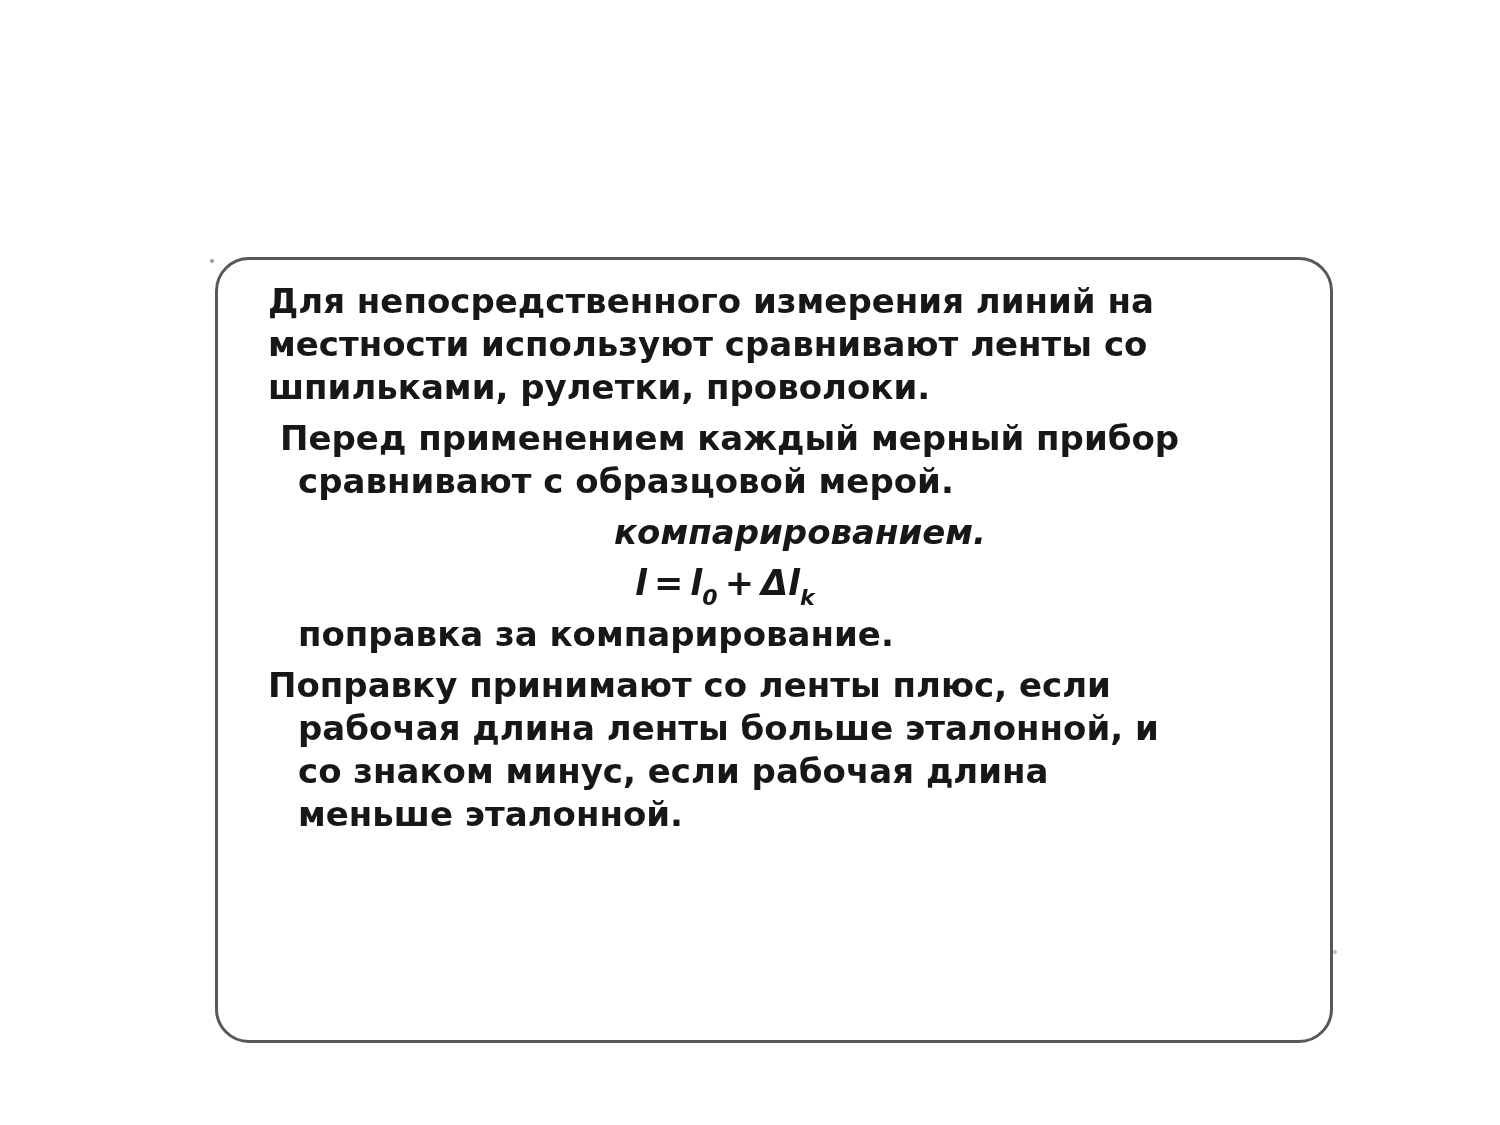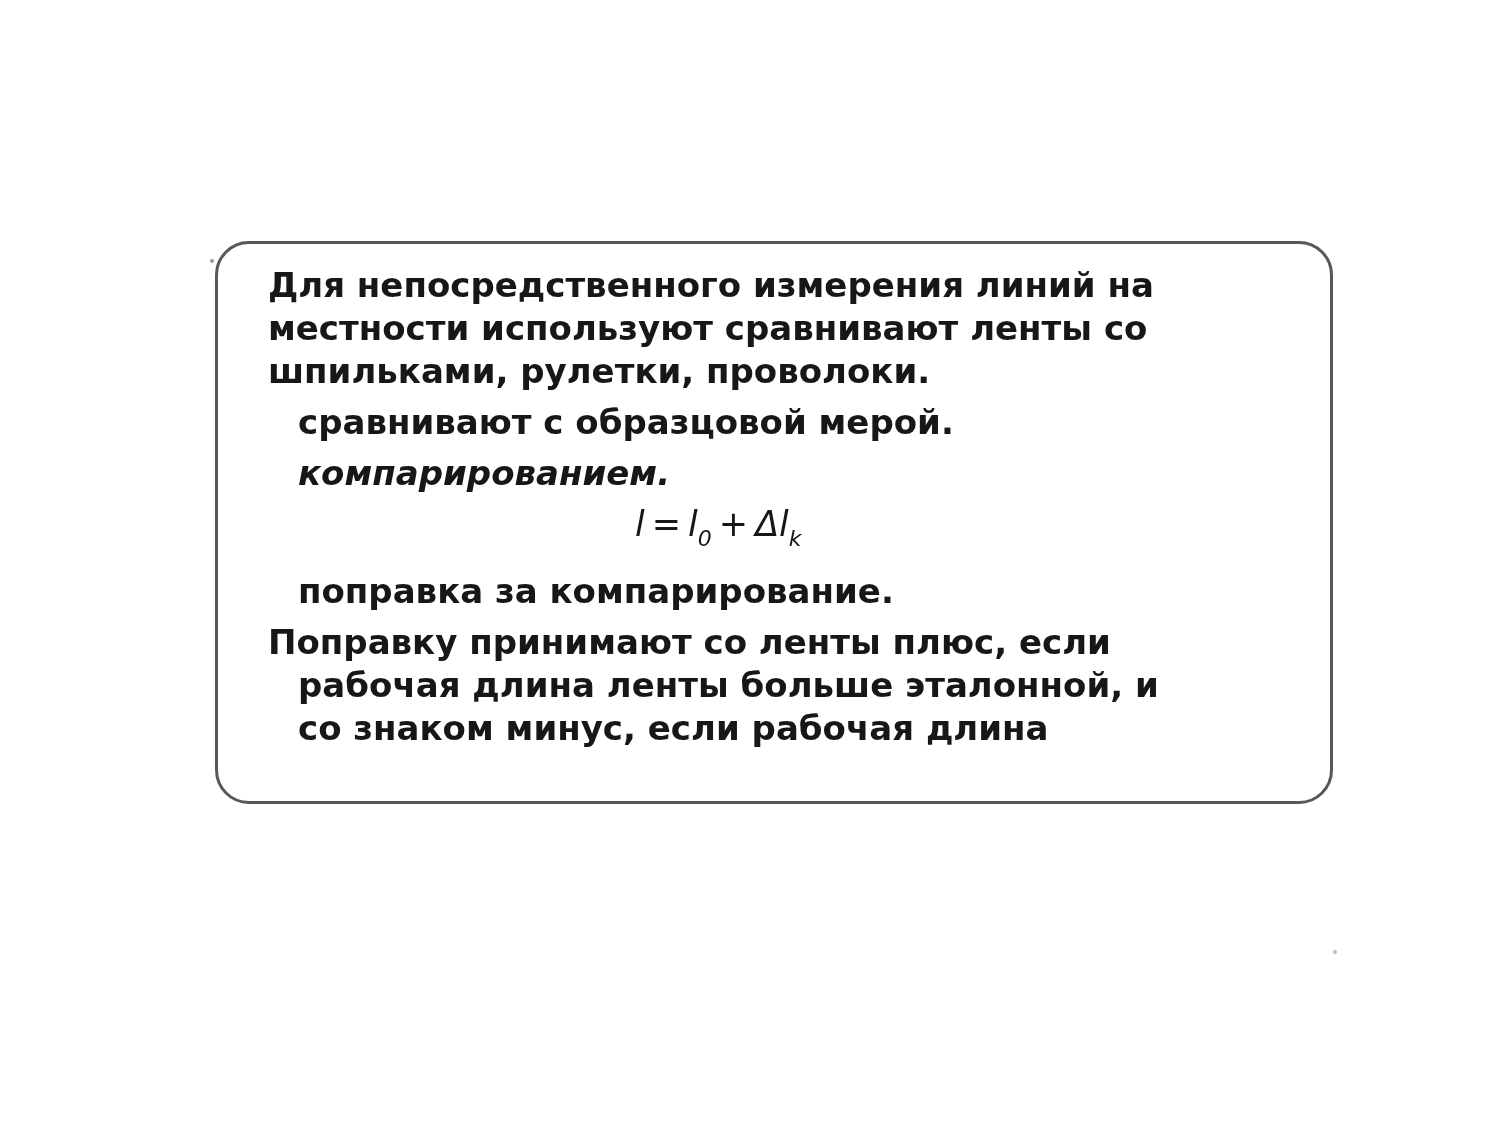--- a/index.html
+++ b/index.html
@@ -8,83 +8,85 @@
     --bg:#ffffff;
   }
   *{box-sizing:border-box;}
   html,body{margin:0;padding:0;}
   body{
     width:1500px;height:1125px;position:relative;overflow:hidden;
     background:var(--bg);
     font-family:"DejaVu Sans",sans-serif;
   }
   .card{
-    position:absolute;left:215px;top:241px;width:1118px;height:563px;
+    position:absolute;left:215px;top:257px;width:1118px;height:786px;
     background:var(--bg);
     border:3px solid var(--border-color);
     border-radius:34px;
   }
   .content{
     padding:20px 28px 0 50px;
     color:var(--text-color);
     font-size:34px;line-height:43px;font-weight:bold;
     white-space:nowrap;
   }
   .para{margin:0 0 8px 0;}
   .line{margin:0;}
   .hang{margin-left:30px;}
   .p2first{margin-left:12px;}
-  .it{font-style:italic;}
+  .it{font-style:italic;text-align:center;}
   .math{font-style:italic;font-weight:normal;}
   .sub{
     display:inline-block;font-size:21px;line-height:0;
     position:relative;top:9px;font-style:italic;
   }
   .formula-line{
-    margin:0 0 24px 367px;
+    margin:0 0 8px 367px;
     font-size:35px;line-height:43px;
-    font-style:italic;font-weight:normal;
+    font-style:italic;font-weight:bold;
   }
   .formula-line .op{margin:0 7px;}
   .formula-line .sub{font-size:22px;top:10px;}
   .speck{position:absolute;border-radius:50%;}
   .speck-tl{left:210px;top:259px;width:4px;height:4px;background:#9a9a9a;}
   .speck-br{left:1333px;top:950px;width:4px;height:4px;background:#bcbcbc;}
 </style>
 </head>
 <body>
 
 <div class="card">
   <div class="content">
 
     <div class="para">
       <div class="line">Для непосредственного измерения линий на</div>
       <div class="line">местности используют сравнивают ленты со</div>
       <div class="line">шпильками, рулетки, проволоки.</div>
     </div>
 
     <div class="para">
+      <div class="line p2first">Перед применением каждый мерный прибор</div>
       <div class="line hang">сравнивают с образцовой мерой.</div>
     </div>
 
     <div class="para">
       <div class="line hang it">компарированием.</div>
     </div>
 
     <div class="formula-line">
       <span>l</span><span class="op">=</span><span><span>l</span><span class="sub">0</span></span><span class="op">+</span><span><span>Δl</span><span class="sub">k</span></span>
     </div>
 
     <div class="para">
       <div class="line hang">поправка за компарирование.</div>
     </div>
 
     <div class="para">
       <div class="line">Поправку принимают со ленты плюс, если</div>
       <div class="line hang">рабочая длина ленты больше эталонной, и</div>
       <div class="line hang">со знаком минус, если рабочая длина</div>
+      <div class="line hang">меньше эталонной.</div>
     </div>
 
   </div>
 </div>
 
 <div class="speck speck-tl"></div>
 <div class="speck speck-br"></div>
 
 </body></html>

